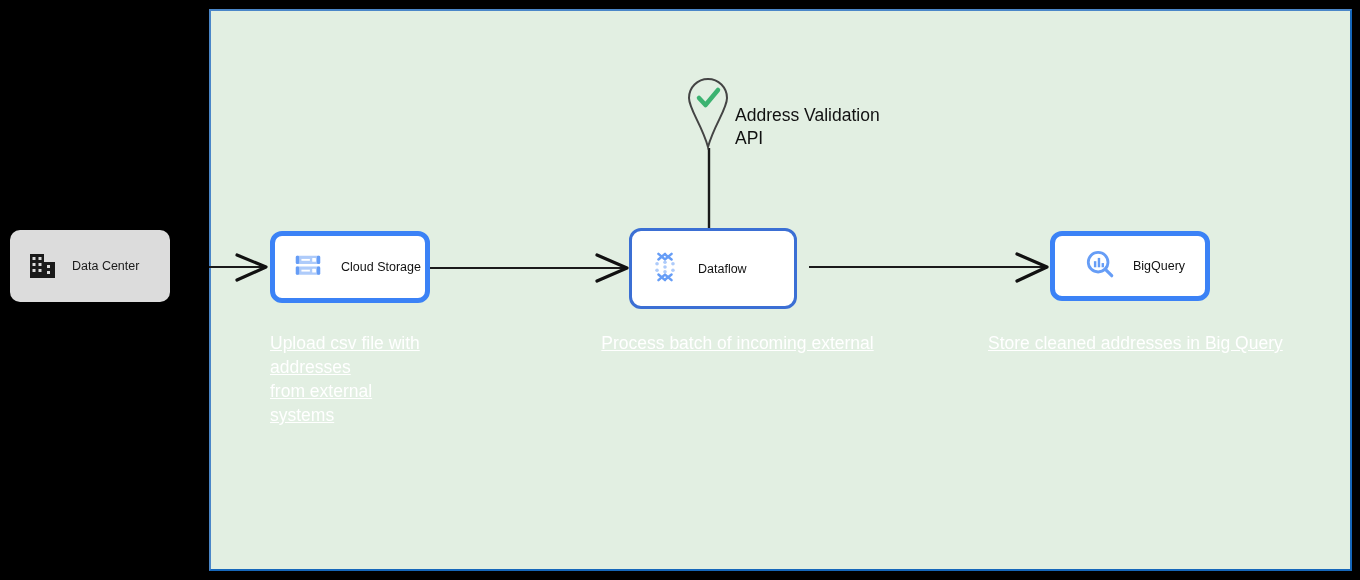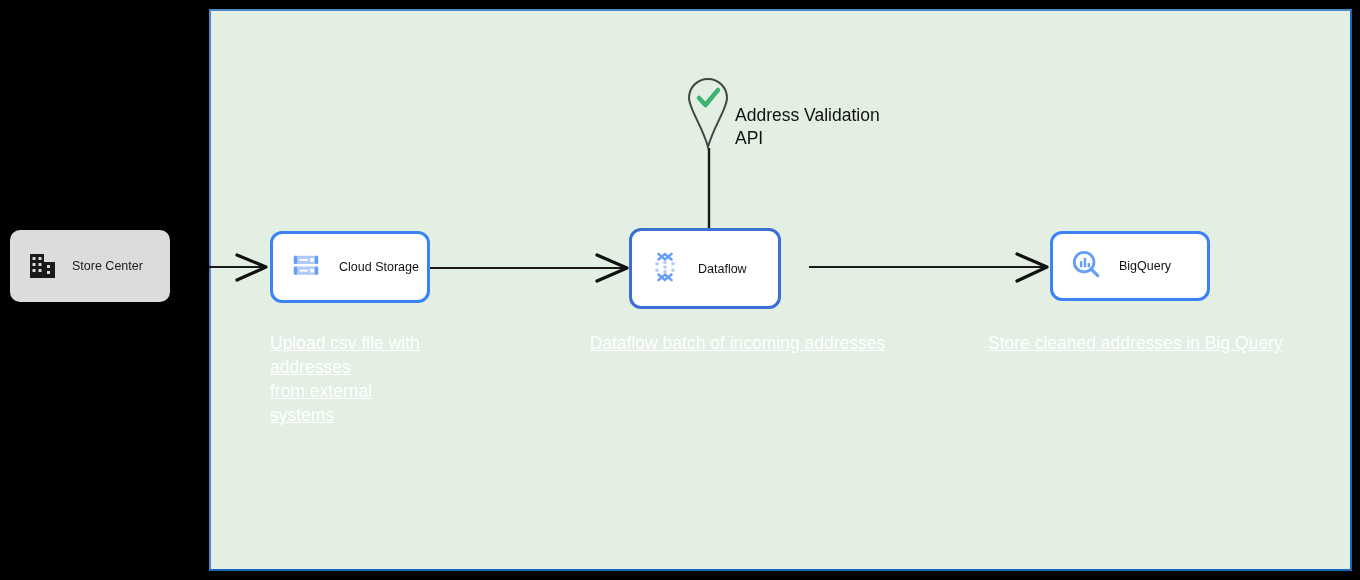--- a/index.html
+++ b/index.html
@@ -52,21 +52,21 @@
     margin-left: 15px;
     font-size: 12.5px;
     color: #1a1a1a;
     white-space: nowrap;
   }
 
   
   .gcp-node {
     position: absolute;
     background: #ffffff;
-    border: 3px solid #3b82f6;
+    border: 5px solid #3b82f6;
     border-radius: 12px;
     display: flex;
     align-items: center;
     box-sizing: border-box;
   }
   .gcp-node.selected {
     border-width: 3px;
     border-color: #3b6fd4;
   }
   .gcp-node .node-icon {
@@ -82,28 +82,29 @@
 
   #node-cloud-storage {
     left: 270px;
     top: 231px;
     width: 160px;
     height: 72px;
   }
   #node-dataflow {
     left: 629px;
     top: 228px;
-    width: 152px;
+    width: 168px;
     height: 81px;
   }
   #node-bigquery {
     left: 1050px;
     top: 231px;
     width: 160px;
     height: 70px;
+    padding-left: 12px;
   }
 
   
   #node-address-api {
     position: absolute;
     left: 686px;
     top: 76px;
     display: flex;
     align-items: flex-end;
   }
@@ -195,21 +196,21 @@
         <rect x="11.5" y="6" width="3" height="3"></rect>
         <rect x="5.5" y="12" width="3" height="3"></rect>
         <rect x="11.5" y="12" width="3" height="3"></rect>
         <rect x="5.5" y="18" width="3" height="3"></rect>
         <rect x="11.5" y="18" width="3" height="3"></rect>
         <rect x="20" y="14" width="3" height="3"></rect>
         <rect x="20" y="20" width="3" height="3"></rect>
       </g>
     </svg>
   </span>
-  <span class="node-label">Store Center</span>
+  <span class="node-label">Data Center</span>
 </div>
 
 <div id="node-cloud-storage" class="gcp-node">
   <span class="node-icon">
     <svg viewBox="0 0 32 32" width="30" height="30" xmlns="http://www.w3.org/2000/svg">
       <g>
         <rect x="3" y="6" width="26" height="9" rx="1.5" fill="#aecbfa"></rect>
         <rect x="3" y="6" width="3.5" height="9" rx="1.5" fill="#669df6"></rect>
         <rect x="25.5" y="6" width="3.5" height="9" rx="1.5" fill="#669df6"></rect>
         <rect x="9" y="9.5" width="9" height="2" fill="#ffffff"></rect>
@@ -274,14 +275,14 @@
       <path d="M 13 22 L 19.5 29 L 32 14" fill="none" stroke="#3cb371" stroke-width="4.5" stroke-linecap="round" stroke-linejoin="round"></path>
     </svg>
   </span>
   <span class="api-label">Address Validation
 API</span>
 </div>
 
 <div class="caption" id="caption-storage">Upload csv file with addresses
 from external
 systems</div>
-<div class="caption" id="caption-dataflow">Dataflow batch of incoming addresses</div>
+<div class="caption" id="caption-dataflow">Process batch of incoming external</div>
 <div class="caption" id="caption-bigquery">Store cleaned addresses in Big Query</div>
 
 </body></html>

